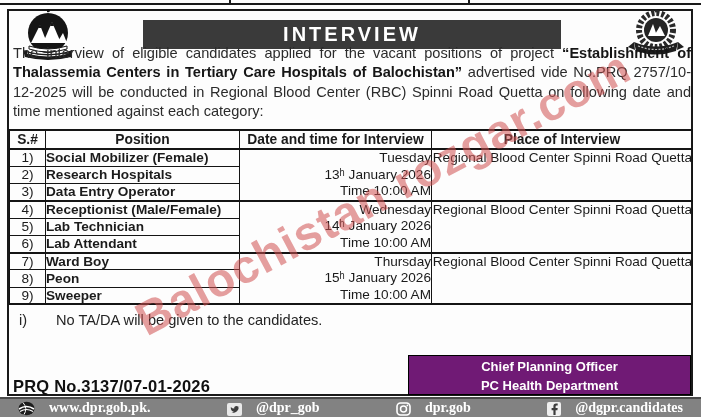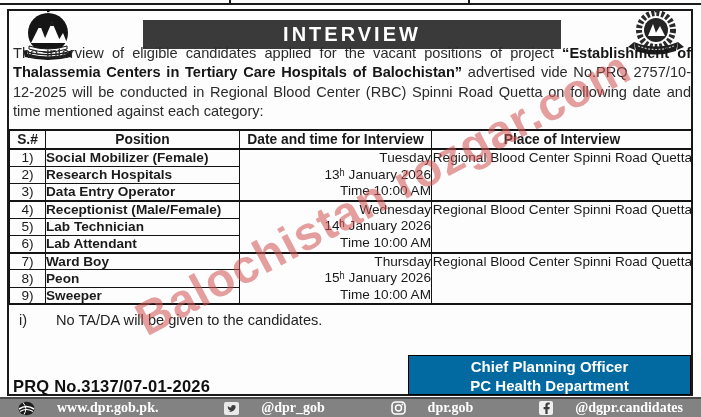--- a/index.html
+++ b/index.html
@@ -54,40 +54,40 @@
   .note .idx { position:absolute; left:10px; }
   .note .txt { position:absolute; left:47px; width:540px; }
 
   .refno {
     position:absolute; left:4px; top:358px;
     font-size:16.5px; font-weight:bold; color:#101010; letter-spacing:0.2px;margin-top:8px;
   }
 
   .sigbox {
     position:absolute; left:399px; top:344px; width:283px; height:40px;
-    background:#0369a1; border:1px solid #000;
-    color:#ffffff; font-weight:bold; font-size:15px;
+    background:#701a75; border:1px solid #000;
+    color:#ffffff; font-weight:bold; font-size:13px;
     text-align:center; line-height:18.5px; padding-top:2px;
   }
 
   .watermark {
     position:absolute; left:126px; top:298px;
     transform:rotate(-28deg); transform-origin:0 0;
     font-weight:bold; font-size:47px; letter-spacing:1px; white-space:nowrap;
     opacity:0.55; z-index:40; pointer-events:none;
   }
 
   .footer {
     position:absolute; left:0; top:397px; width:701px; height:20px;
     background:#828282; border-top:2px solid #4a4a4a;
     display:flex; align-items:center; justify-content:space-between;
     padding:0 18px; z-index:10;
     font-family:"Liberation Serif", serif; font-weight:bold; font-size:14px; color:#ffffff;
   }
-  .f-item { display:flex; align-items:center; gap:22px; }
+  .f-item { display:flex; align-items:flex-end; gap:14px; }
   .f-item svg { display:block; }
 </style>
 </head>
 <body>
 
 <div class="crop-hline"></div>
 <div class="crop-vstub s1"></div>
 <div class="crop-vstub s2"></div>
 
 <div class="doc">

